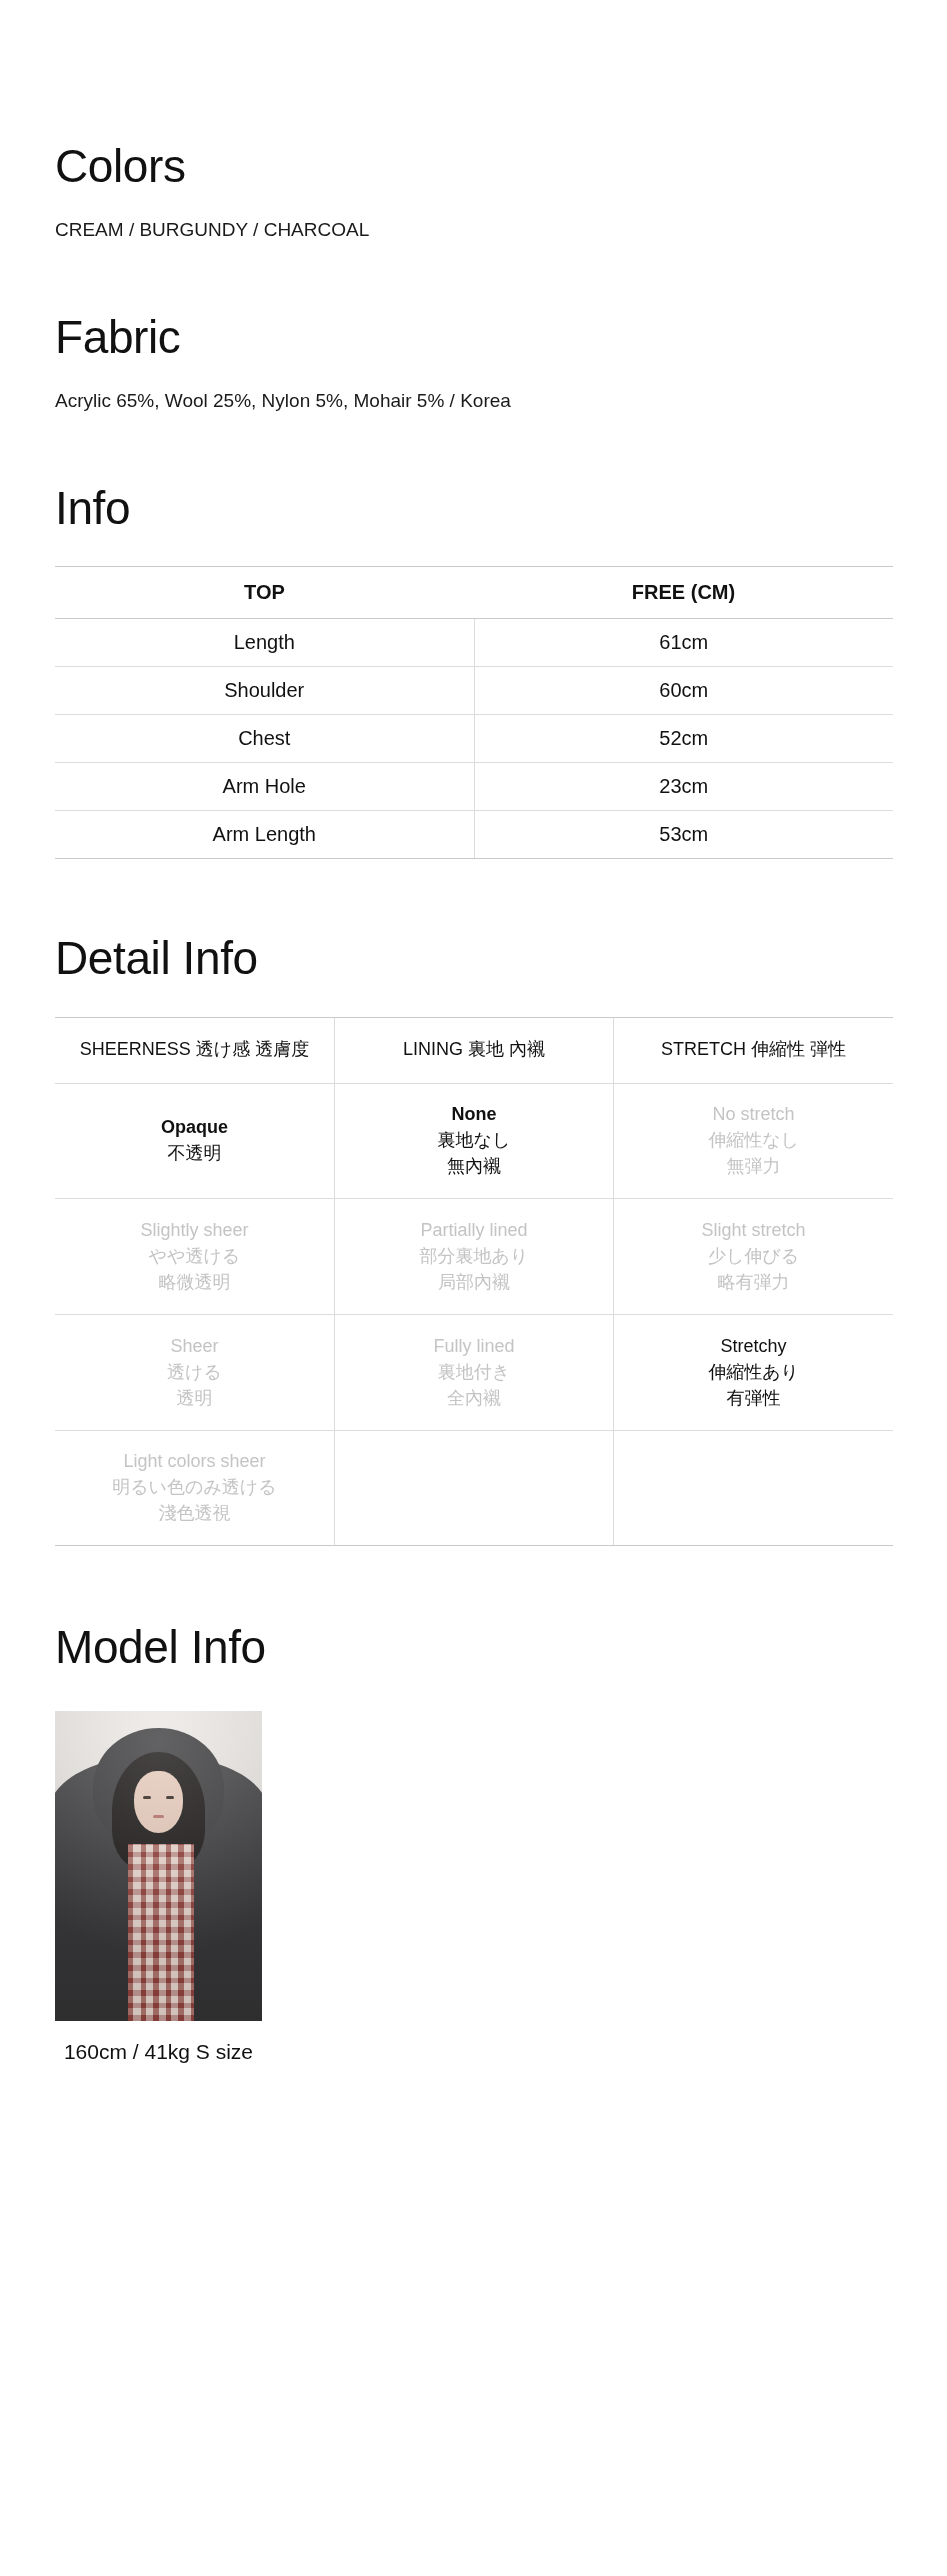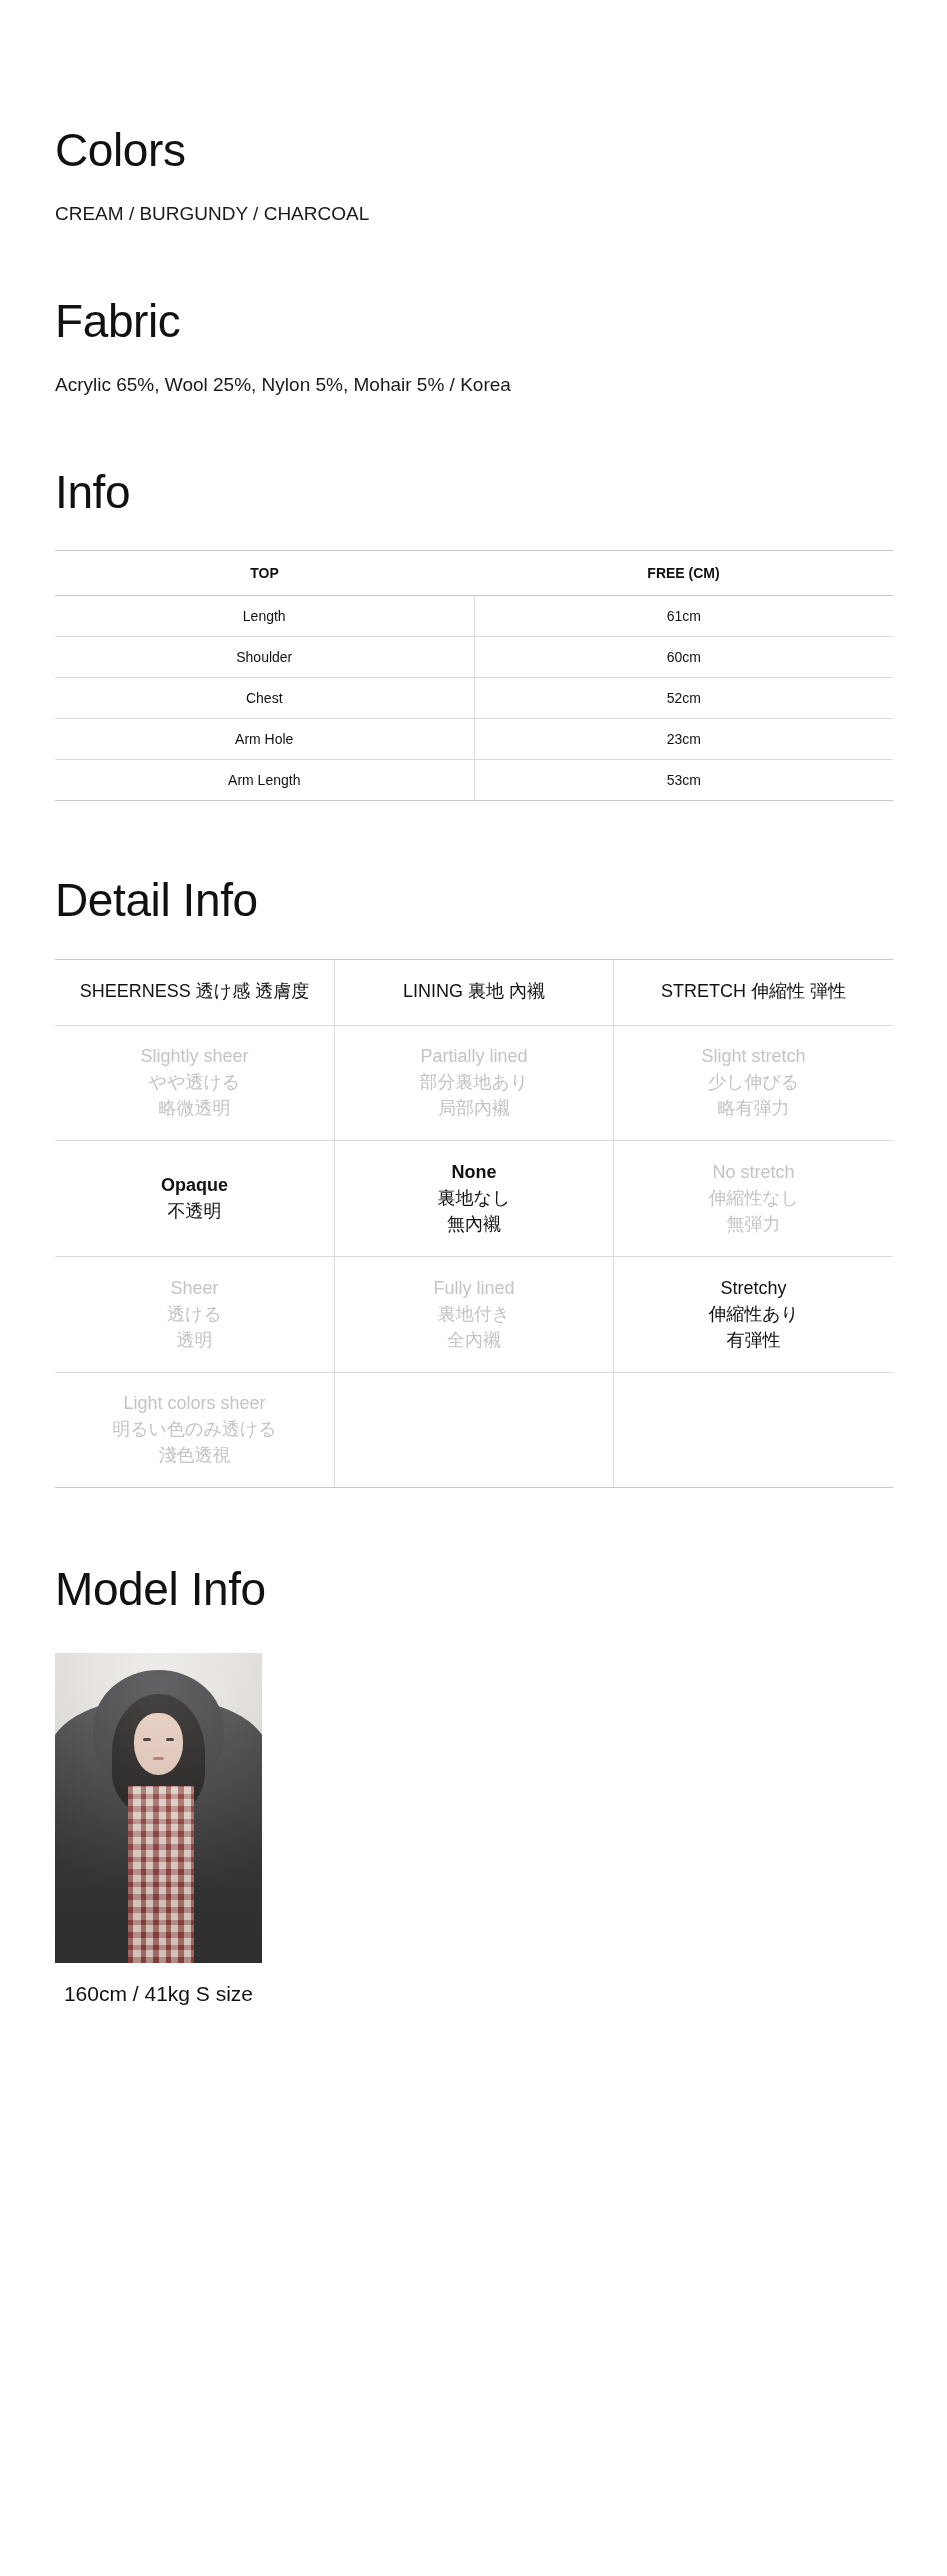--- a/index.html
+++ b/index.html
@@ -11,21 +11,21 @@
     width: 948px;
     min-height: 2576px;
     font-family: "Liberation Sans", sans-serif;
     color: #111111;
     -webkit-font-smoothing: antialiased;
   }
   .page {
     width: 948px;
     min-height: 2576px;
     box-sizing: border-box;
-    padding: 0 55px;
+    padding: 16px 55px;
     position: relative;
   }
   .section-title {
     font-size: 46px;
     font-weight: 400;
     letter-spacing: -0.4px;
     line-height: 1.1;
     margin: 0;
     color: #111;
   }
@@ -47,21 +47,21 @@
 
   
   #size-section { padding-top: 68px; }
   .size-table {
     width: 100%;
     border-collapse: collapse;
     margin-top: 32px;
     table-layout: fixed;
   }
   .size-table th, .size-table td {
-    font-size: 14px;
+    font-size: 20px;
     font-weight: 400;
     text-align: center;
     padding: 12px 0;
     color: #111;
   }
   .size-table thead th {
     font-weight: bold;
     border-top: 0.8px solid #c9c9c9;
     border-bottom: 0.8px solid #c9c9c9;
     padding: 14.2px 0;
@@ -272,51 +272,51 @@
           </th>
           <th>
             <span class="line">STRETCH</span>
             <span class="line">伸縮性</span>
             <span class="line">弾性</span>
           </th>
         </tr>
       </thead>
       <tbody>
         <tr>
-          <td class="inactive">
-            <span class="line">Slightly sheer</span>
-            <span class="line">やや透ける</span>
-            <span class="line">略微透明</span>
-          </td>
-          <td class="inactive">
-            <span class="line">Partially lined</span>
-            <span class="line">部分裏地あり</span>
-            <span class="line">局部內襯</span>
-          </td>
-          <td class="inactive">
-            <span class="line">Slight stretch</span>
-            <span class="line">少し伸びる</span>
-            <span class="line">略有弾力</span>
-          </td>
-        </tr>
-        <tr>
           <td class="active">
             <span class="line lead">Opaque</span>
             <span class="line">不透明</span>
             <span class="line"></span>
           </td>
           <td class="active">
             <span class="line lead">None</span>
             <span class="line">裏地なし</span>
             <span class="line">無內襯</span>
           </td>
           <td class="inactive">
             <span class="line">No stretch</span>
             <span class="line">伸縮性なし</span>
             <span class="line">無弾力</span>
+          </td>
+        </tr>
+        <tr>
+          <td class="inactive">
+            <span class="line">Slightly sheer</span>
+            <span class="line">やや透ける</span>
+            <span class="line">略微透明</span>
+          </td>
+          <td class="inactive">
+            <span class="line">Partially lined</span>
+            <span class="line">部分裏地あり</span>
+            <span class="line">局部內襯</span>
+          </td>
+          <td class="inactive">
+            <span class="line">Slight stretch</span>
+            <span class="line">少し伸びる</span>
+            <span class="line">略有弾力</span>
           </td>
         </tr>
         <tr>
           <td class="inactive">
             <span class="line">Sheer</span>
             <span class="line">透ける</span>
             <span class="line">透明</span>
           </td>
           <td class="inactive">
             <span class="line">Fully lined</span>

